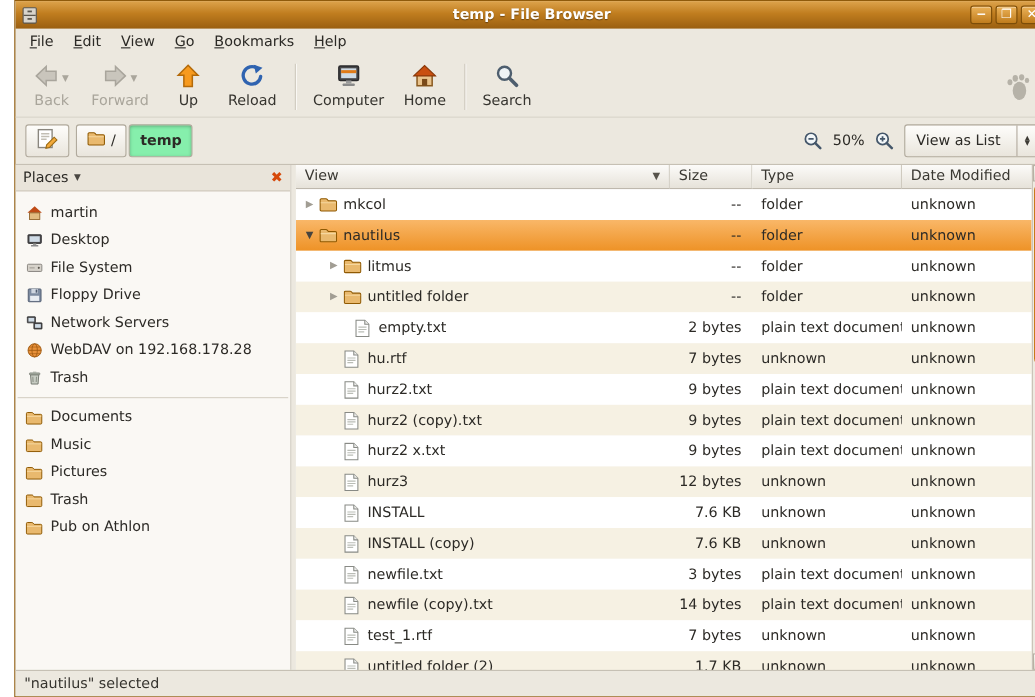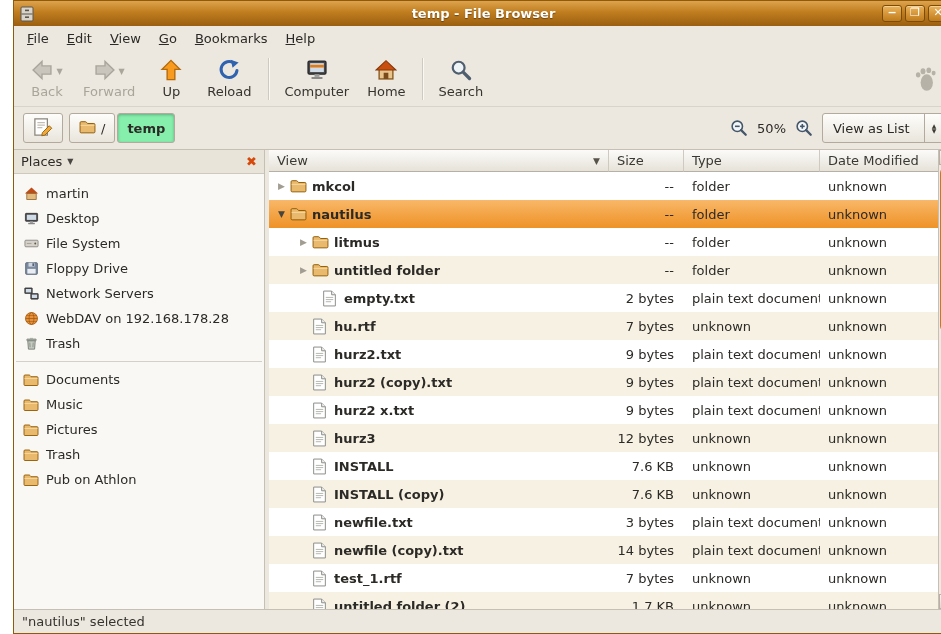--- a/index.html
+++ b/index.html
@@ -69,21 +69,21 @@
   .frow { height:28px; display:flex; align-items:stretch; background:#fff; }
   .frow.alt { background:#f6f1e3; }
   .frow.selected { background:linear-gradient(#f9b768,#ee9226); }
   .cell { display:flex; align-items:center; overflow:hidden; white-space:nowrap; }
   .cell-name { padding-right:6px; }
   .cell-size { justify-content:flex-end; padding-right:10px; }
   .cell-type, .cell-date { padding-left:8px; }
   .expander { width:17px; flex:0 0 17px; text-align:center; font-size:9px; color:#a19d93; }
   .expander.expanded { color:#47443e; }
   .ficon { width:22px; flex:0 0 22px; display:flex; align-items:center; }
-  .fname { overflow:hidden; text-overflow:ellipsis;font-weight:bold; }
+  .fname { overflow:hidden; text-overflow:ellipsis; }
 
   
   .vscrollbar { flex:0 0 15px; background:#eeeae1; border-left:1px solid #c6c0b4; display:flex; flex-direction:column; }
   .sb-btn { flex:0 0 15px; display:flex; align-items:center; justify-content:center; font-size:8px; color:#3e3b35; background:linear-gradient(#f7f5f0,#ddd8cd); border:1px solid #b7b1a5; }
   .sb-track { flex:1; position:relative; }
   .sb-thumb { position:absolute; top:2px; left:1px; right:1px; height:165px; background:linear-gradient(90deg,#f9bd77,#ef9329); border:1px solid #c8791a; border-radius:6px; }
 
   
   .statusbar { flex:0 0 24px; border-top:1px solid #c6c0b4; display:flex; align-items:center; padding:0 8px; background:#ece8df; color:#36342f; }
 </style>

